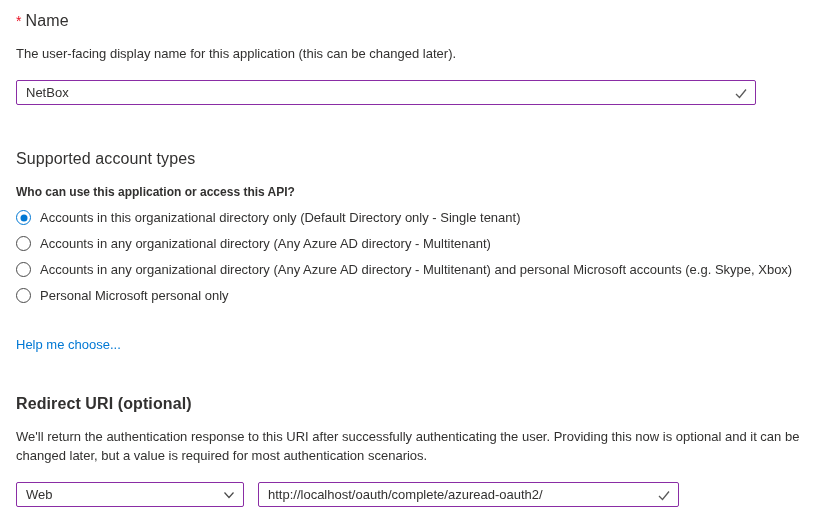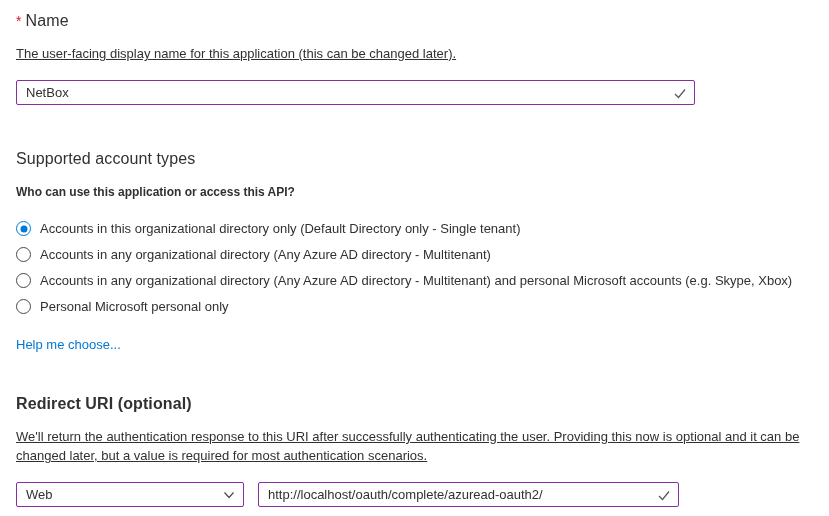--- a/index.html
+++ b/index.html
@@ -19,33 +19,32 @@
     letter-spacing: 0.1px;
   }
   .required-marker { color: #e81123; margin-right: 4px; font-size: 14px; }
 
   .field-desc {
     font-size: 13px;
     color: #323130;
     margin-top: 14px;
     line-height: 19px;
     max-width: 800px;
-    text-decoration: underline;
   }
 
   .input-wrap {
     position: relative;
     height: 25px;
     border: 1.5px solid #8a2da5;
     border-radius: 2px;
     background: #fff;
     display: flex;
     align-items: center;
   }
-  .name-input-wrap { margin-top: 17px; width: 679px; }
+  .name-input-wrap { margin-top: 17px; width: 740px; }
   .text-input {
     border: none;
     outline: none;
     flex: 1;
     height: 100%;
     font-family: "Liberation Sans", sans-serif;
     font-size: 13px;
     color: #323130;
     padding: 0 26px 0 9px;
     background: transparent;
@@ -58,21 +57,21 @@
     width: 14px; height: 14px;
     pointer-events: none;
   }
 
   .section-gap-1 { margin-top: 45px; }
   .question-text { font-size: 12px; margin-top: 17px; font-weight: bold; }
 
   .radio-group { margin-top: 11px; }
   .radio-row {
     display: flex;
-    align-items: flex-end;
+    align-items: flex-start;
     height: 26px;
     cursor: pointer;
   }
   .radio-circle {
     width: 15px; height: 15px;
     border: 1.5px solid #4a4a4a;
     border-radius: 50%;
     margin-right: 9px;
     flex: 0 0 auto;
     position: relative;

